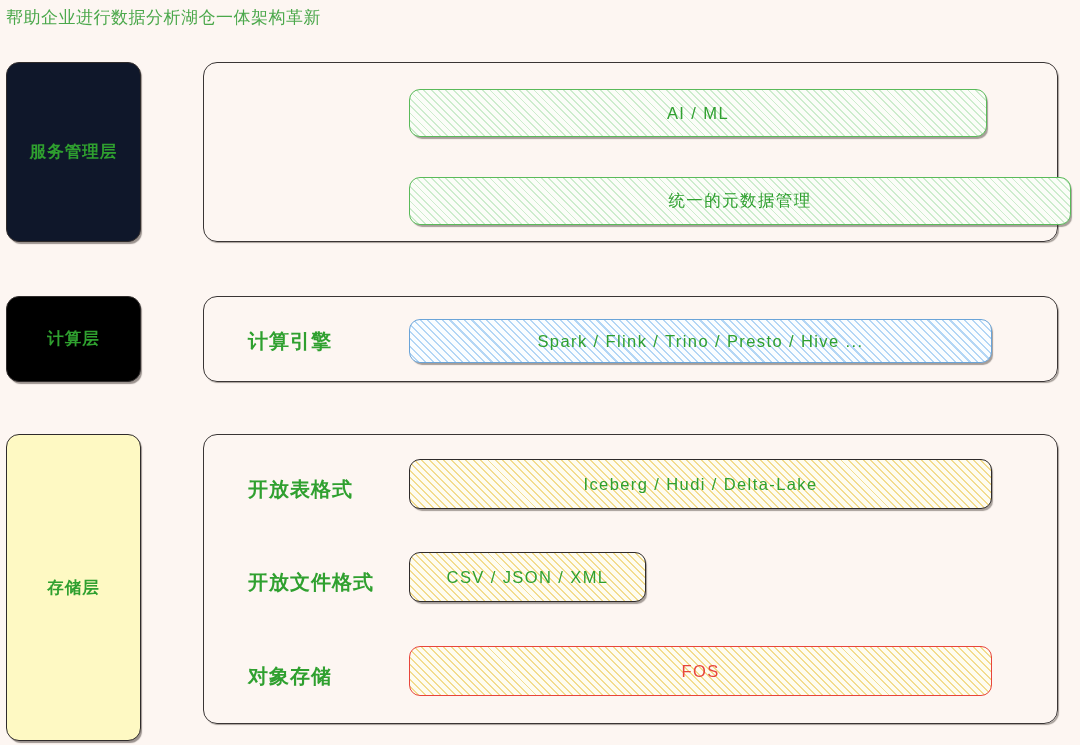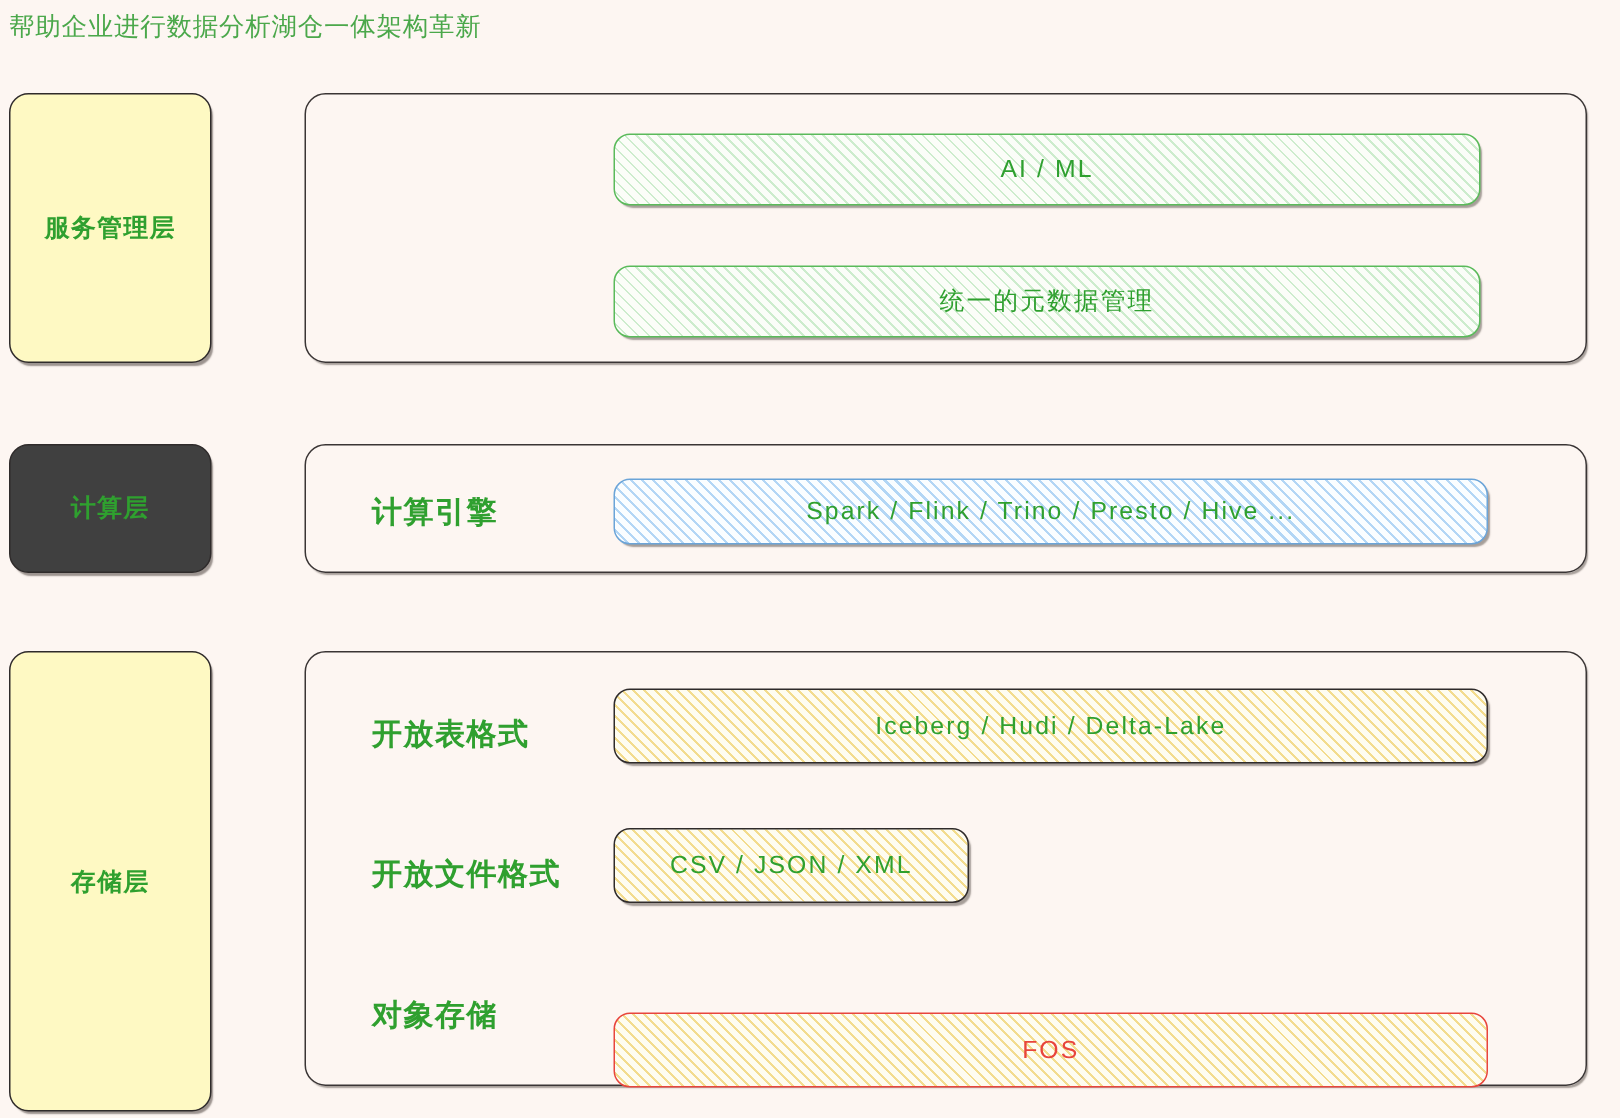--- a/index.html
+++ b/index.html
@@ -47,22 +47,22 @@
     align-items: center;
     justify-content: center;
     box-shadow: 2px 2.5px 1px -1px rgba(60,50,45,0.5);
   }
   .layer-chip .chip-label {
     font-size: 16.5px;
     font-weight: 600;
     color: #2fa02f;
     letter-spacing: 1px;
   }
-  .chip-green  { background: #fef9c3; }
-  .chip-blue   { background: #404040; }
+  .chip-green  { background: #0f172a; }
+  .chip-blue   { background: #000000; text-decoration: underline; }
   .chip-yellow { background: #fef9c3; }
 
   
   .row-label {
     position: absolute;
     font-size: 20px;
     font-weight: 600;
     color: #2fa02f;
     letter-spacing: 1px;
     white-space: nowrap;
@@ -113,40 +113,39 @@
       rgba(0,0,0,0) 1.4px, rgba(0,0,0,0) 5.2px);
   }
   .hatch-yellow-red {
     border: 1.8px solid #e8453c;
     background-color: #fefcf0;
     background-image: repeating-linear-gradient(
       45deg,
       #f3dc8e 0px, #f3dc8e 1.4px,
       rgba(0,0,0,0) 1.4px, rgba(0,0,0,0) 5.2px);
     box-shadow: none;
-    margin-top: 29px;
   }
   .label-red { color: #e8453c !important; }
 </style>
 </head>
 <body>
 
 <div id="page-title">帮助企业进行数据分析湖仓一体架构革新</div>
 
 <div class="layer-chip chip-green" style="left:6px; top:62px; width:135px; height:180px;">
   <span class="chip-label">服务管理层</span>
 </div>
 
 <div class="panel" style="left:203px; top:62px; width:855px; height:180px;">
 
   <div class="item-box hatch-green" style="left:205px; top:26px; width:578px; height:48px;">
     <span class="item-label">AI / ML</span>
   </div>
 
-  <div class="item-box hatch-green" style="left:205px; top:114px; width:578px; height:48px;">
+  <div class="item-box hatch-green" style="left:205px; top:114px; width:662px; height:48px;">
     <span class="item-label">统一的元数据管理</span>
   </div>
 </div>
 
 <div class="layer-chip chip-blue" style="left:6px; top:296px; width:135px; height:86px;">
   <span class="chip-label">计算层</span>
 </div>
 
 <div class="panel" style="left:203px; top:296px; width:855px; height:86px;">
 

